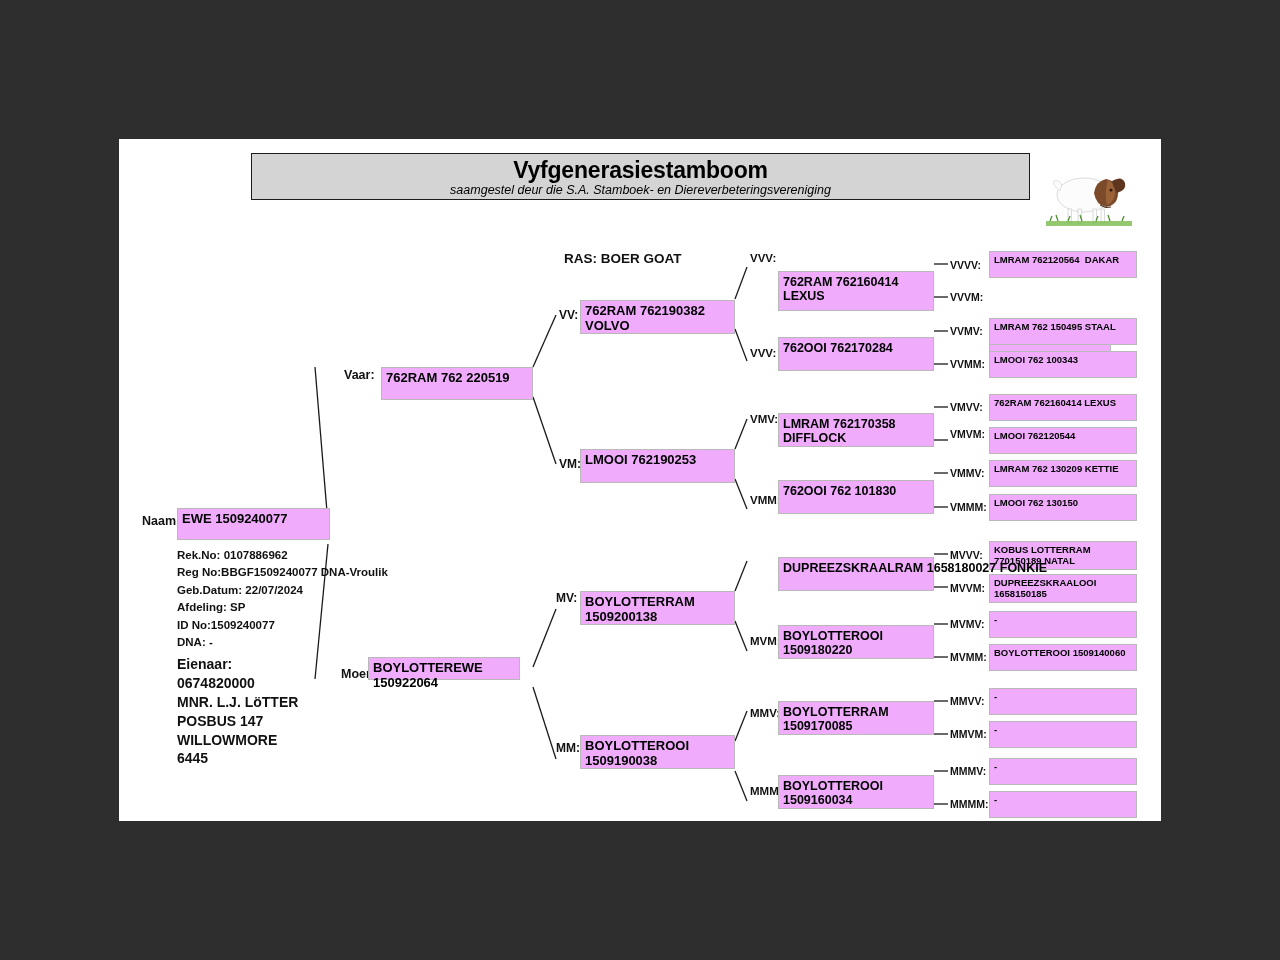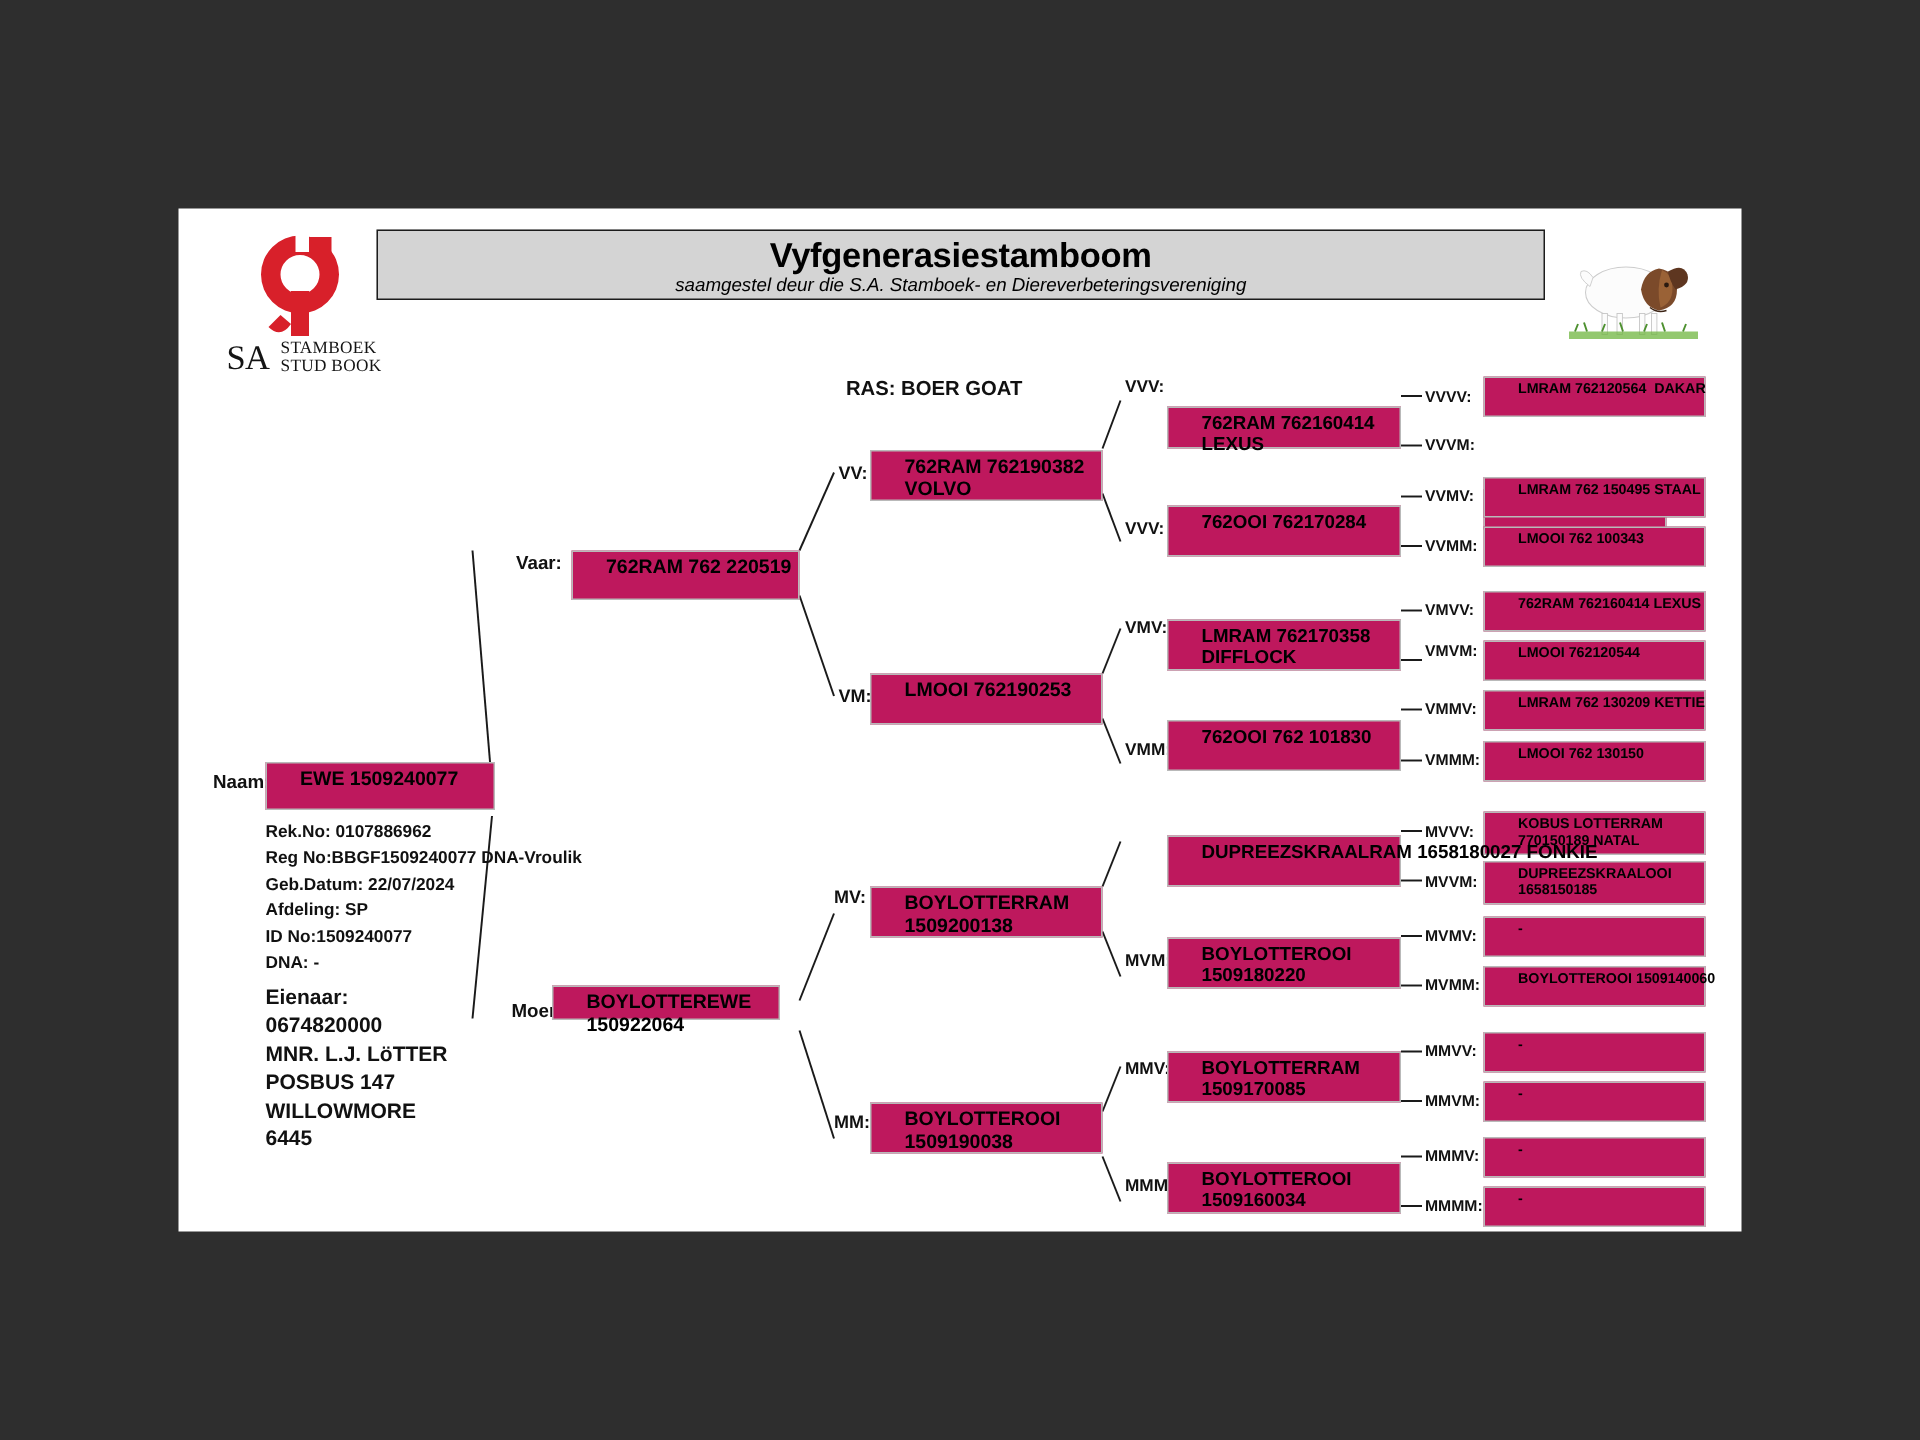--- a/index.html
+++ b/index.html
@@ -84,26 +84,26 @@
     position: absolute;
     left: 445px;
     top: 112px;
     font-size: 13.5px;
     font-weight: bold;
     color: #111;
   }
   
   .nbox {
     position: absolute;
-    background: #be185d;
+    background: #f0abfc;
     border: 1px solid #b9b9b9;
     box-sizing: border-box;
     font-weight: bold;
     color: #000;
-    padding: 3px 22px;
+    padding: 3px 4px;
     line-height: 1.12;
     white-space: pre;
     overflow: visible;
   }
   .g1 { font-size: 13px; }
   .g2 { font-size: 13px; }
   .g3 { font-size: 12.5px; }
   .g5 { font-size: 9.5px; }
   
   .lab {
@@ -189,32 +189,20 @@
     <line x1="815" y1="415" x2="829" y2="415"></line>
     <line x1="815" y1="448" x2="829" y2="448"></line>
     <line x1="815" y1="485" x2="829" y2="485"></line>
     <line x1="815" y1="518" x2="829" y2="518"></line>
     <line x1="815" y1="562" x2="829" y2="562"></line>
     <line x1="815" y1="595" x2="829" y2="595"></line>
     <line x1="815" y1="632" x2="829" y2="632"></line>
     <line x1="815" y1="665" x2="829" y2="665"></line>
   </svg>
 
-  <div id="logo">
-    <svg class="mark" viewBox="0 0 68 72">
-      <path d="M33 3 A26 26 0 1 0 33 55 A26 26 0 1 0 33 3 Z
-               M33 16 A13 13 0 1 1 33 42 A13 13 0 1 1 33 16 Z" fill="#d8202a" fill-rule="evenodd"></path>
-      <rect x="27" y="40" width="12" height="30" fill="#d8202a"></rect>
-      <path d="M38 4 L54 4 L54 20 L46 12 Z" fill="#d8202a"></path>
-      <path d="M27 62 Q20 72 12 64 L20 56 Z" fill="#d8202a"></path>
-      <rect x="30" y="0" width="9" height="14" fill="#ffffff"></rect>
-    </svg>
-    <div class="sa-txt">SA</div>
-    <div class="stud-txt"><span>STAMBOEK</span><br><span>STUD BOOK</span></div>
-  </div>
 
   <div id="titlebar">
     <div class="t1">Vyfgenerasiestamboom</div>
     <div class="t2">saamgestel deur die S.A. Stamboek- en Diereverbeteringsvereniging</div>
   </div>
 
   <div id="goatpic">
     <svg viewBox="0 0 105 75">
       <rect x="0" y="0" width="105" height="75" fill="#ffffff"></rect>
       <ellipse cx="46" cy="40" rx="27" ry="17" fill="#fcfcfc" stroke="#ccc" stroke-width="0.7"></ellipse>
@@ -266,21 +254,21 @@
 
   <div class="lab lab-l2" style="left:437px; top:452px;">MV:</div>
   <div class="nbox g2" style="left:461px; top:452px; width:155px; height:34px;">BOYLOTTERRAM
 1509200138</div>
 
   <div class="lab lab-l2" style="left:437px; top:602px;">MM:</div>
   <div class="nbox g2" style="left:461px; top:596px; width:155px; height:34px;">BOYLOTTEROOI
 1509190038</div>
 
   <div class="lab lab-l3" style="left:631px; top:113px;">VVV:</div>
-  <div class="nbox g3" style="left:659px; top:132px; width:156px; height:28px;">762RAM 762160414
+  <div class="nbox g3" style="left:659px; top:132px; width:156px; height:40px;">762RAM 762160414
 LEXUS</div>
 
   <div class="lab lab-l3" style="left:631px; top:208px;">VVV:</div>
   <div class="nbox g3" style="left:659px; top:198px; width:156px; height:34px;">762OOI 762170284</div>
 
   <div class="lab lab-l3" style="left:631px; top:274px;">VMV:</div>
   <div class="nbox g3" style="left:659px; top:274px; width:156px; height:34px;">LMRAM 762170358
 DIFFLOCK</div>
 
   <div class="lab lab-l3" style="left:631px; top:355px;">VMM:</div>

